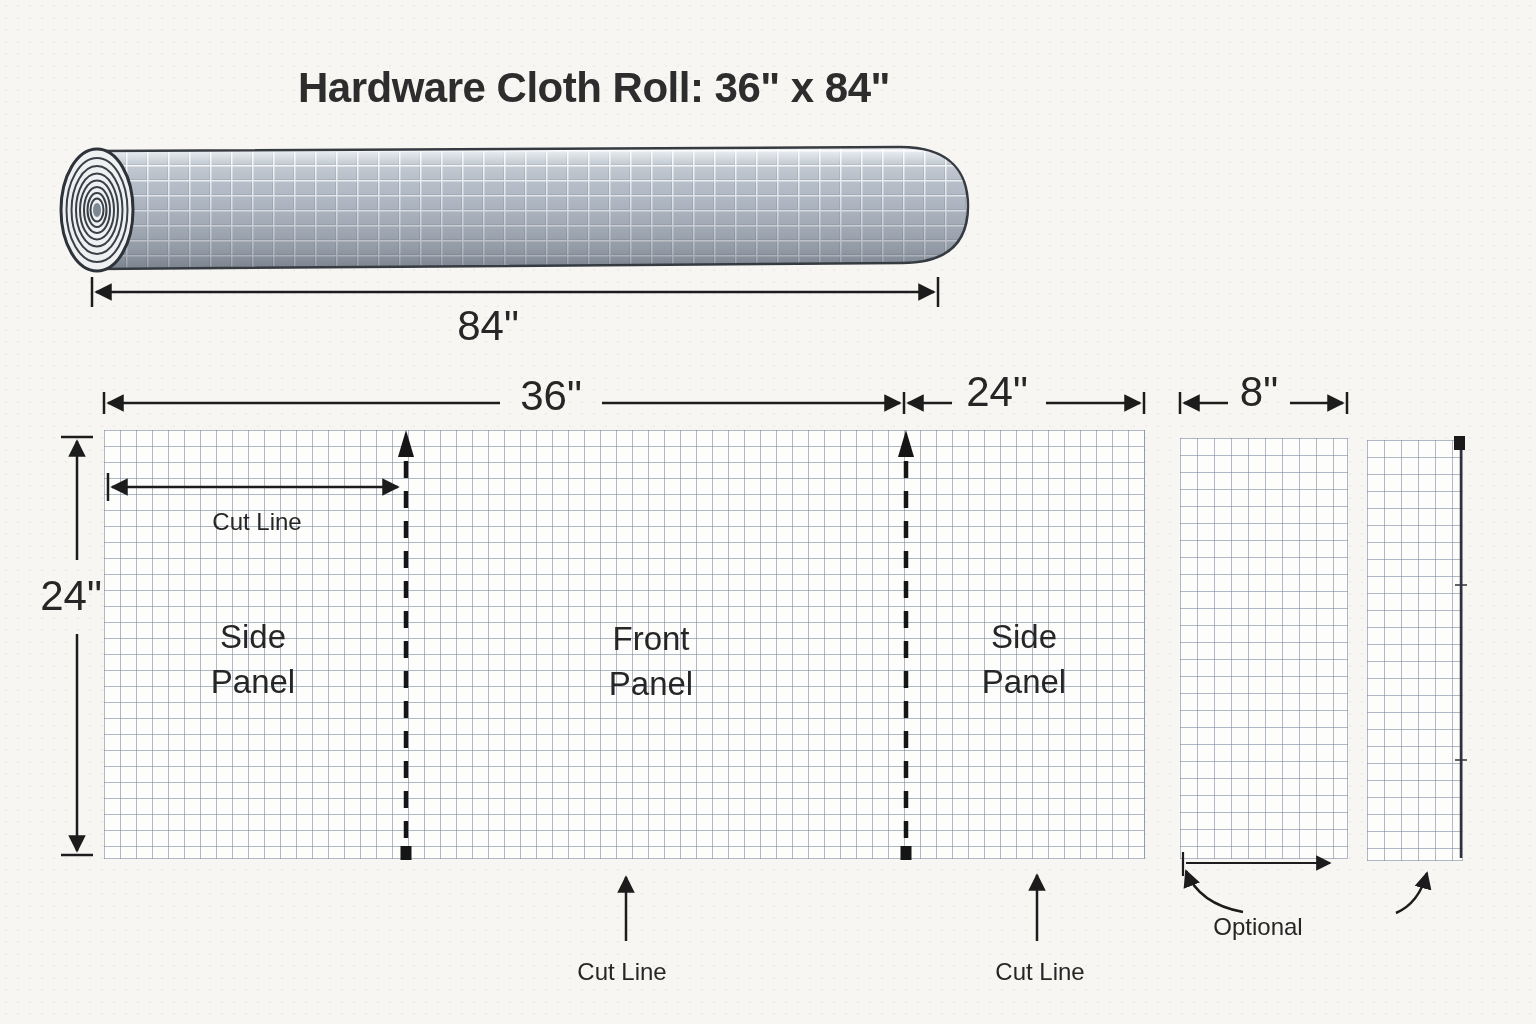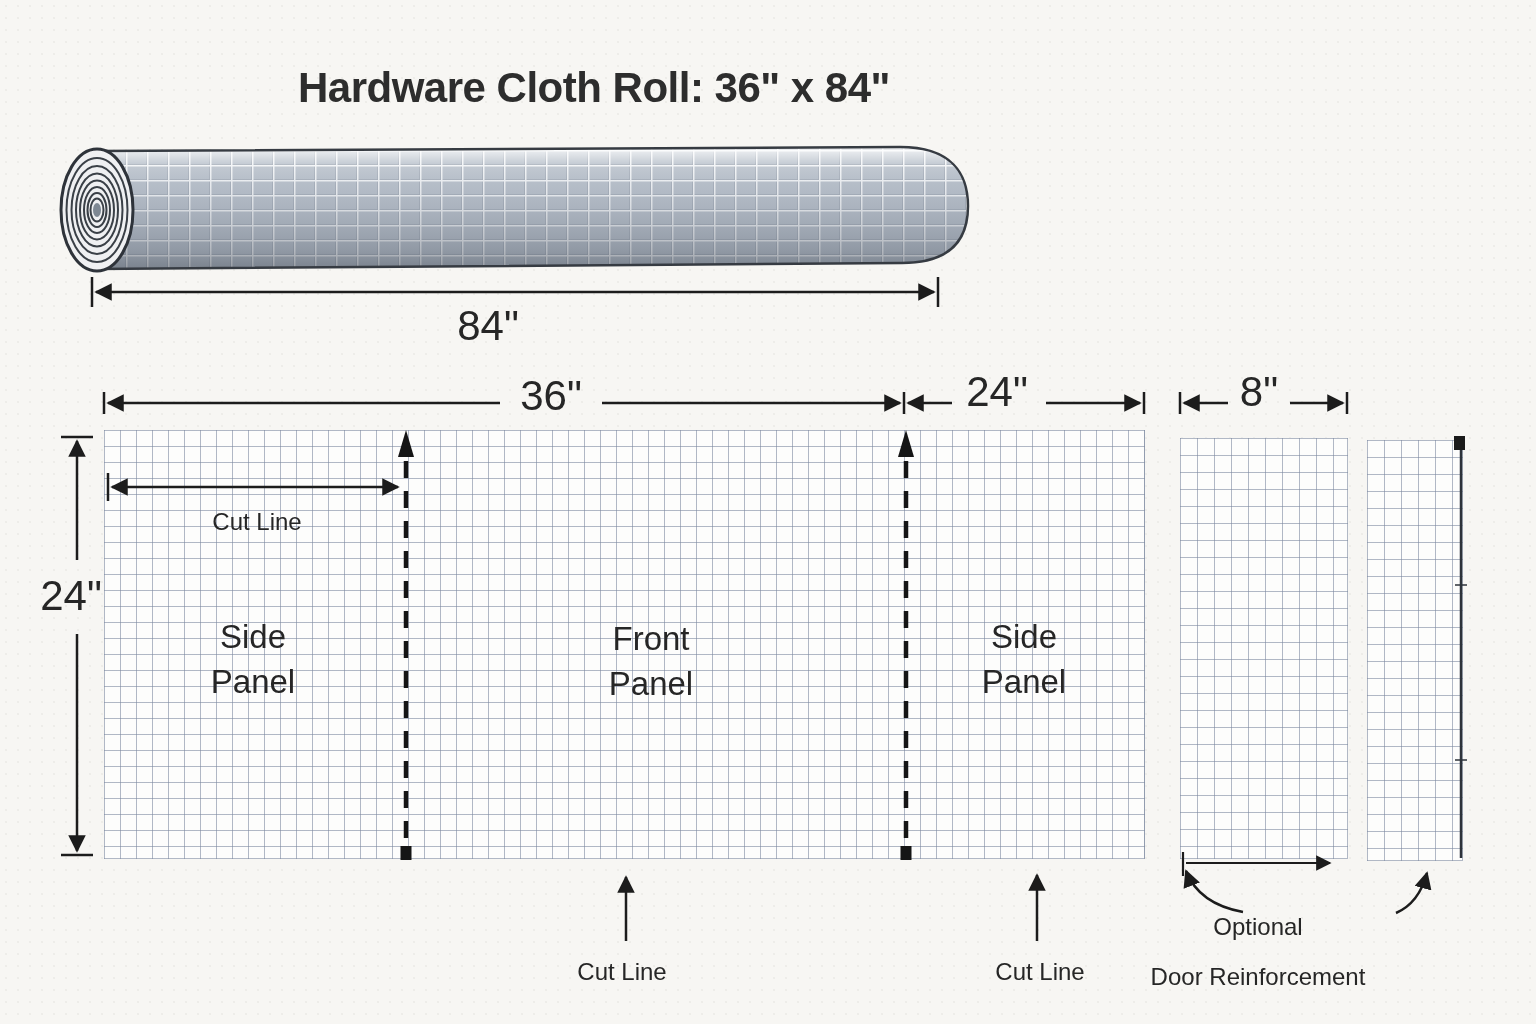--- a/index.html
+++ b/index.html
@@ -160,16 +160,15 @@
   <div class="abs ctr panel-label" style="left:1024px;top:614px;">
     <div>Side</div>
     <div>Panel</div>
   </div>
 
   <div class="abs ctr note-label" style="left:622px;top:952px;line-height:40px;">Cut Line</div>
   <div class="abs ctr note-label" style="left:1040px;top:952px;line-height:40px;">Cut Line</div>
 
   <div class="abs ctr note-label" style="left:1258px;top:902px;">
     <div>Optional</div>
-    <div>Door Reinforcement</div>
   </div>
 
 </div>
 
 </body></html>

